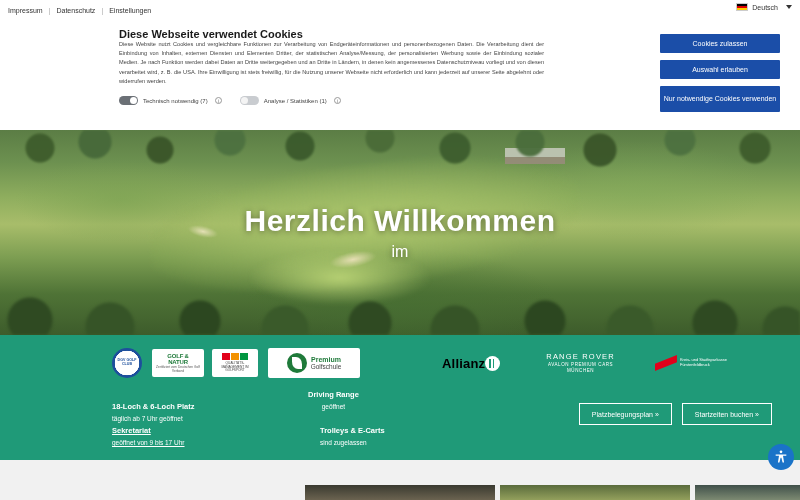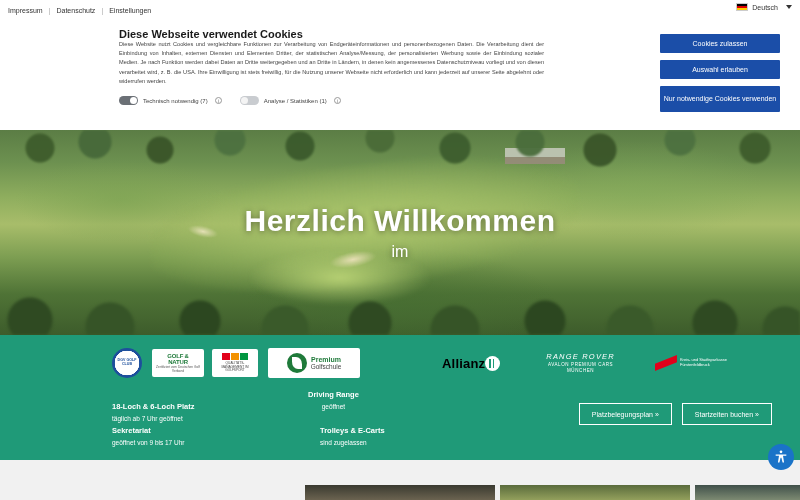--- a/index.html
+++ b/index.html
@@ -241,40 +241,40 @@
     position: relative;
   }
   .allianz-mark::before, .allianz-mark::after {
     content:""; position: absolute; background: #1f9a78;
   }
   .allianz-mark::before { left: 4px; top: 3px; width: 1.6px; height: 9px; }
   .allianz-mark::after { left: 7.5px; top: 3px; width: 1.6px; height: 9px; }
   .sponsor-rr {
     margin-left: 46px; text-align: center; color: #fff; line-height: 1.35;
   }
-  .rr-t1 { font-size: 7.5px; letter-spacing: 1.2px; font-style: italic; }
+  .rr-t1 { font-size: 7.5px; letter-spacing: 1.2px; }
   .rr-t2 { font-size: 4.5px; letter-spacing: 0.6px; }
   .rr-t3 { font-size: 4.5px; letter-spacing: 0.6px; }
   .sponsor-sparkasse {
     margin-left: 40px; display: flex; align-items: center; gap: 3px;
   }
   .sk-mark {
     width: 22px; height: 16px; background: #e2001a;
     clip-path: polygon(0 55%, 100% 0, 100% 45%, 0 100%);
   }
   .sk-text { color: #fff; font-size: 4px; line-height: 1.2; }
 
   .info-grid {
     position: absolute; top: 55px; left: 112px; width: 560px;
     color: #fff;
   }
   .info-col { position: absolute; }
   .info-c1 { left: 0; top: 12px; }
   .info-c2 { left: 196px; top: 0; text-align: center; }
-  .info-c3 { left: 0; top: 36px; }
+  .info-c3 { left: 0; top: 36px; text-decoration: underline; }
   .info-c4 { left: 208px; top: 36px; }
   .info-h { font-size: 7.5px; font-weight: bold; margin-bottom: 4px; }
   .info-p { font-size: 6.5px; font-weight: normal; }
 
   .cta-row {
     position: absolute; right: 28px; top: 68px;
     display: flex; gap: 10px;
   }
   .cta-btn {
     border: 1px solid #fff; background: transparent; color: #fff;

